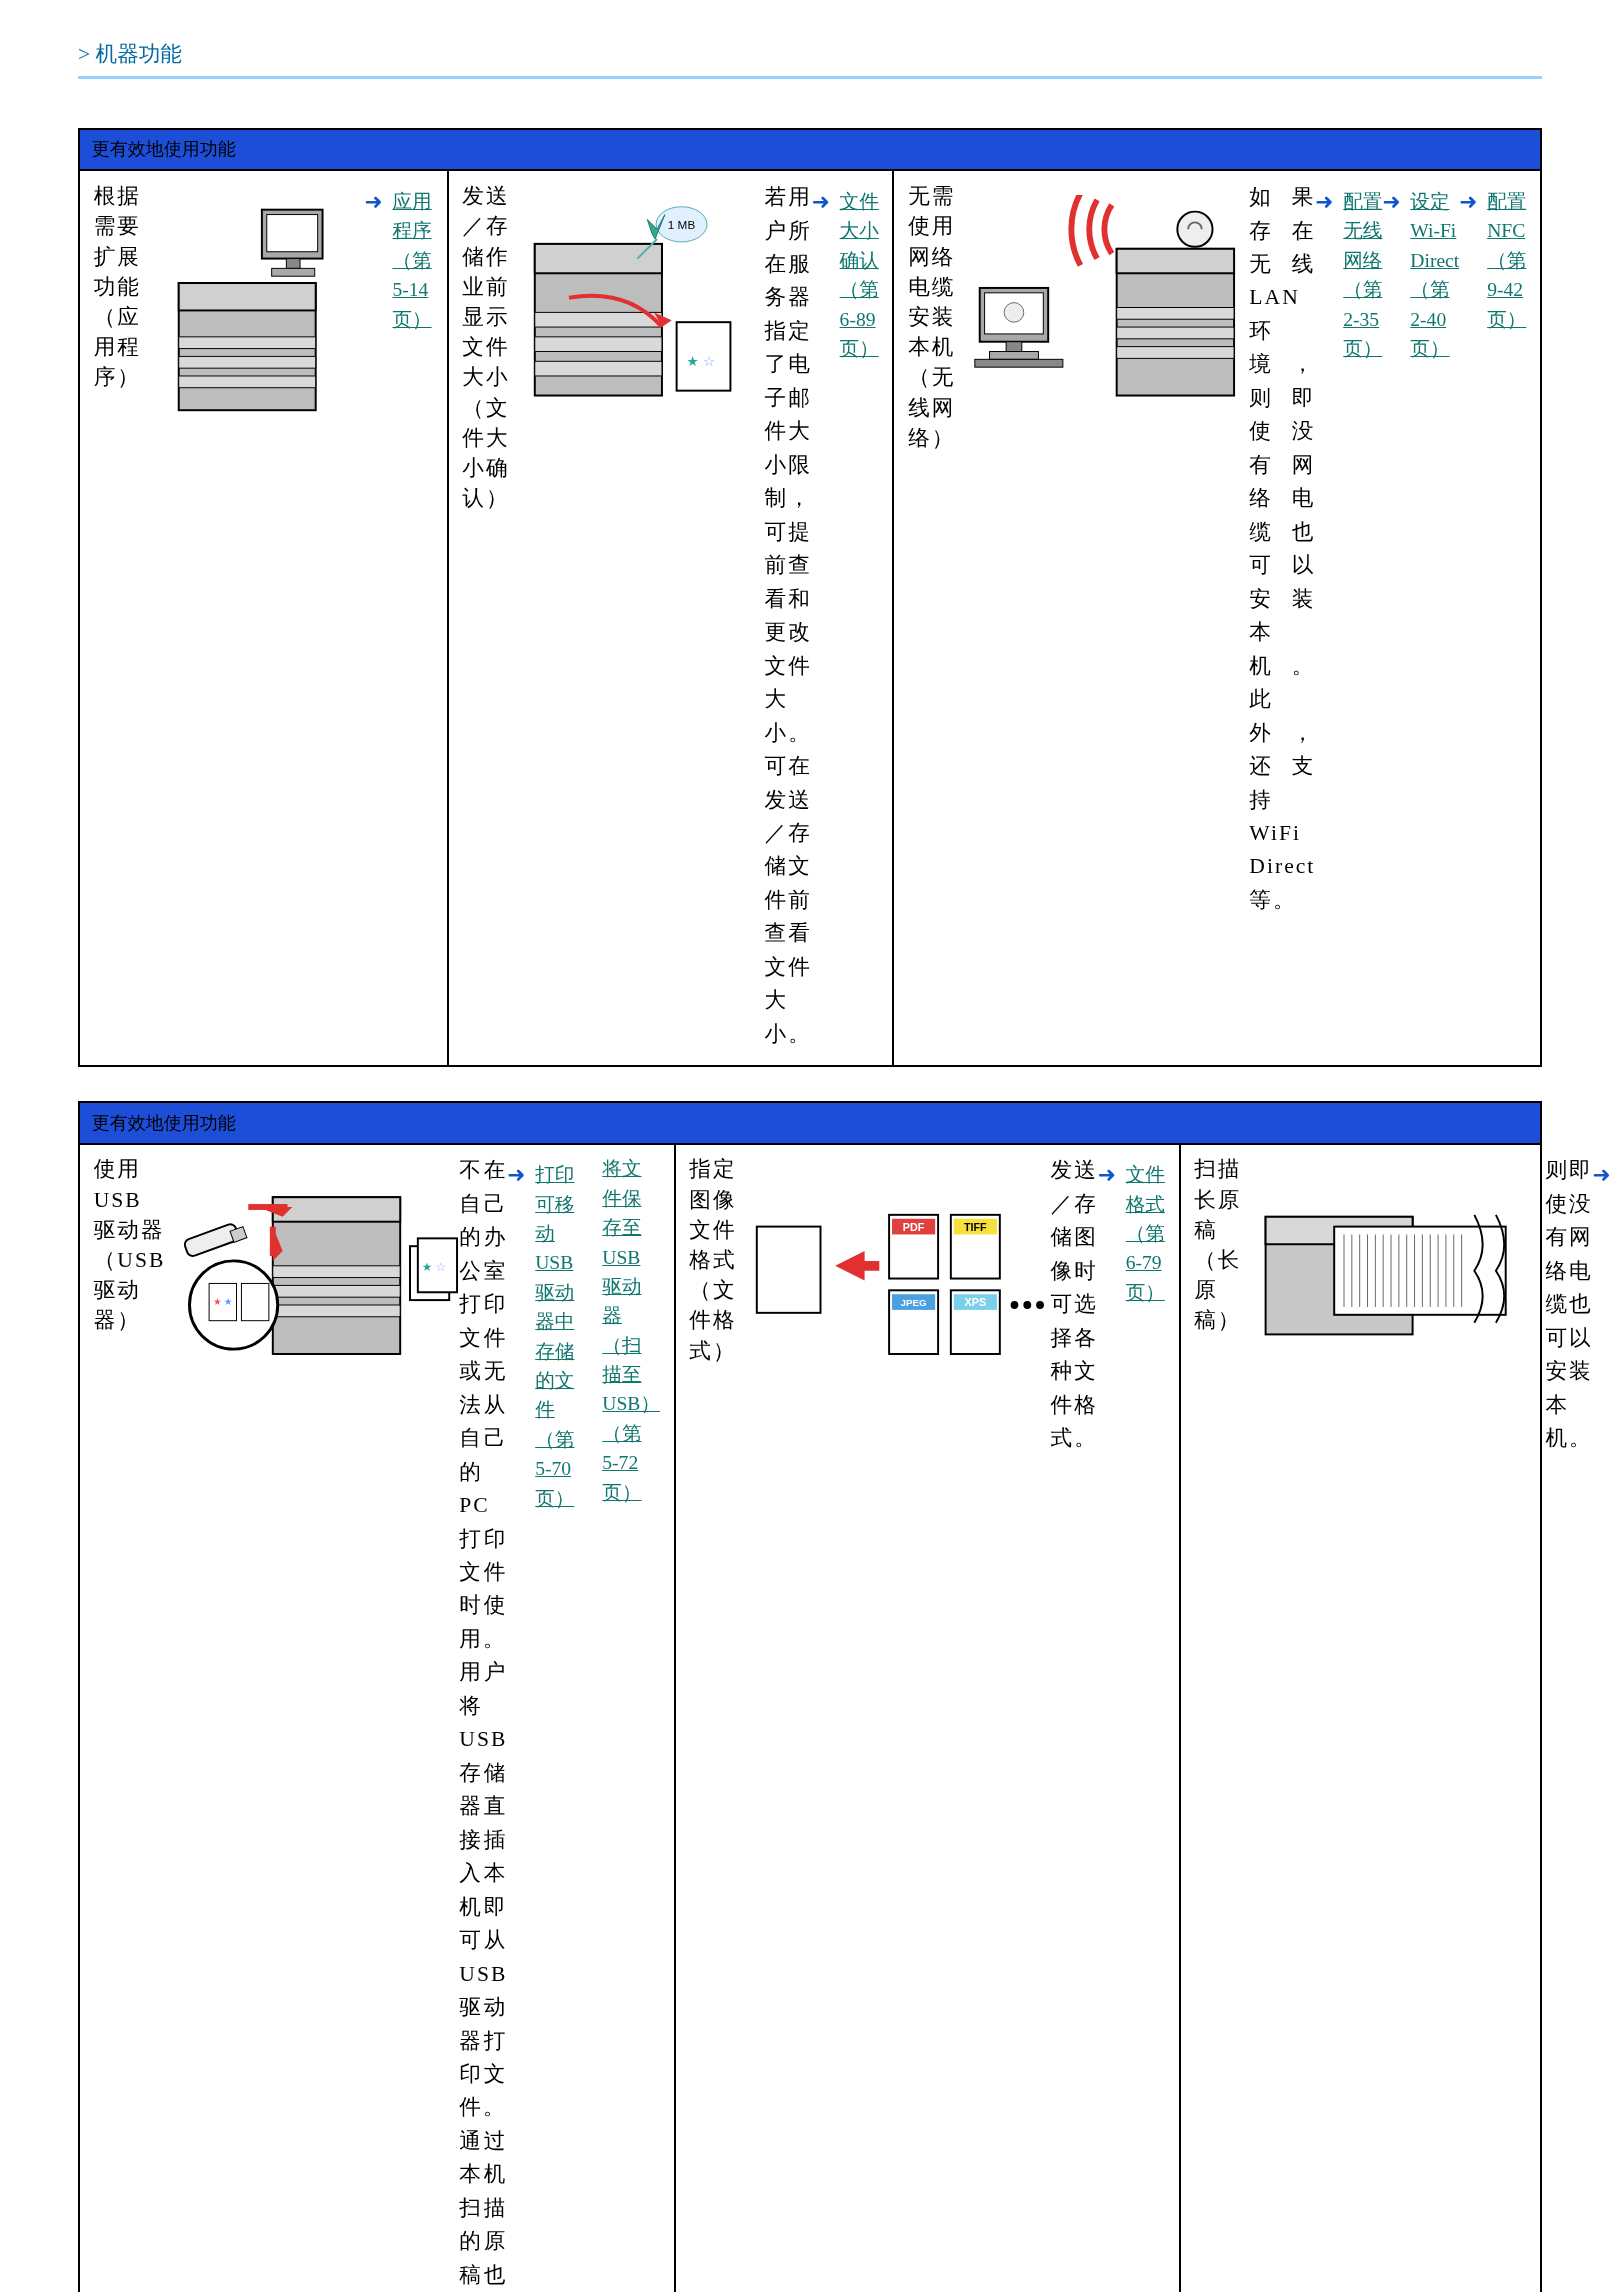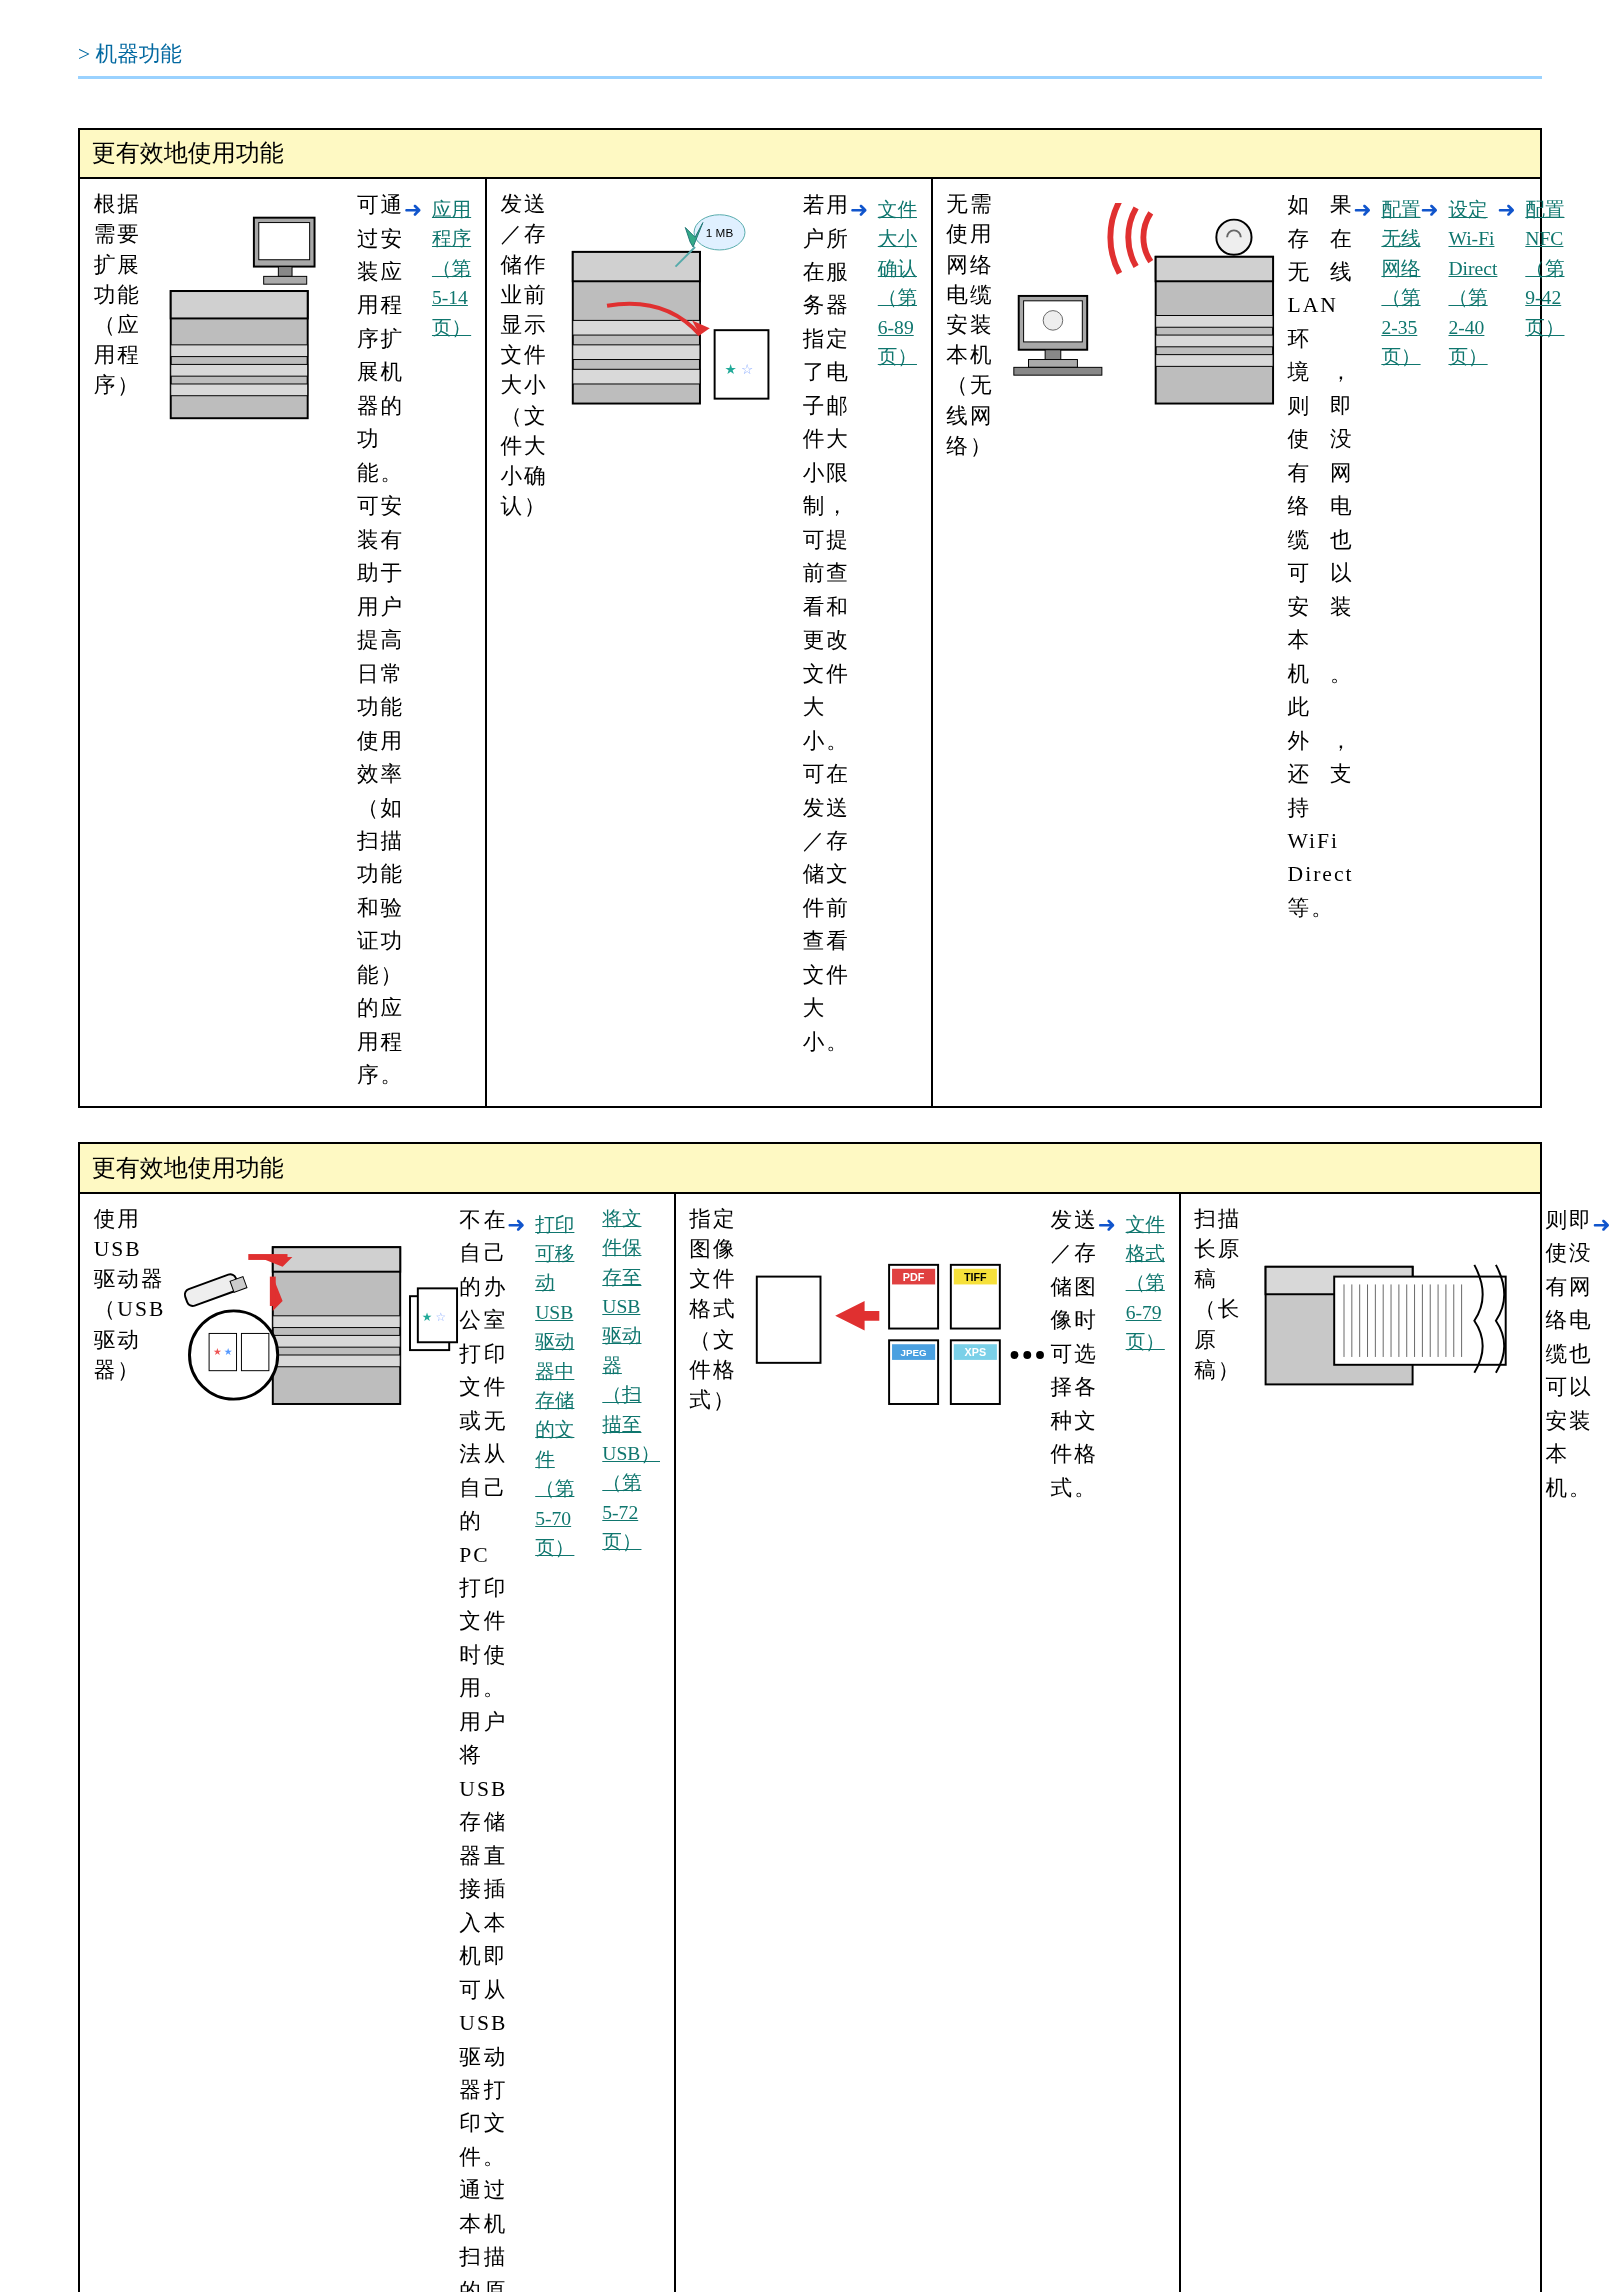--- a/index.html
+++ b/index.html
@@ -24,23 +24,23 @@
     height: 2.9px;
     background: #9ad2ff;
     margin-bottom: 49px;
   }
   .feature-table {
     width: 100%;
     border: 2px solid #000;
     margin-bottom: 34px;
   }
   .table-header {
-    background: #fef9c3;
+    background: #1d4ed8;
     padding: 7.8px 11.8px;
-    font-size: 24px;
+    font-size: 18px;
     border-bottom: 2px solid #000;
   }
   .row {
     display: flex;
   }
   .cell {
     flex: 1;
     border-right: 2px solid #000;
     padding: 9.8px 13.7px 13.7px 13.7px;
     display: flex;
@@ -113,24 +113,20 @@
             <rect x="30" y="90" width="140" height="130" fill="#bdbdbd" stroke="#000" stroke-width="2"></rect>
             <rect x="30" y="90" width="140" height="28" fill="#d0d0d0" stroke="#000" stroke-width="2"></rect>
             <rect x="30" y="145" width="140" height="12" fill="#d9d9d9" stroke="#000" stroke-width="1"></rect>
             <rect x="30" y="165" width="140" height="12" fill="#d9d9d9" stroke="#000" stroke-width="1"></rect>
             <rect x="30" y="185" width="140" height="12" fill="#d9d9d9" stroke="#000" stroke-width="1"></rect>
             <rect x="115" y="15" width="62" height="50" fill="#a8a8a8" stroke="#000" stroke-width="2"></rect>
             <rect x="120" y="20" width="52" height="38" fill="#fff" stroke="#000"></rect>
             <rect x="140" y="65" width="14" height="10" fill="#888" stroke="#000"></rect>
             <rect x="125" y="75" width="44" height="8" fill="#aaa" stroke="#000"></rect>
           </svg>
-        </div>
-        <div class="cell-body">
-          <div>可通过安装应用程序扩展机器的功能。</div>
-          <div>可安装有助于用户提高日常功能使用效率 （如扫描功能和验证功能）的应用程序。</div>
         </div>
         <div class="link-row">
           <span class="link-arrow">➜</span>
           <span class="link-text">应用程序 （第 5-14 页）</span>
         </div>
       </div>
 
       <div class="cell">
         <div class="cell-title" style="white-space:pre-line">发送／存储作业前显示文件大小
 （文件大小确认）</div>

